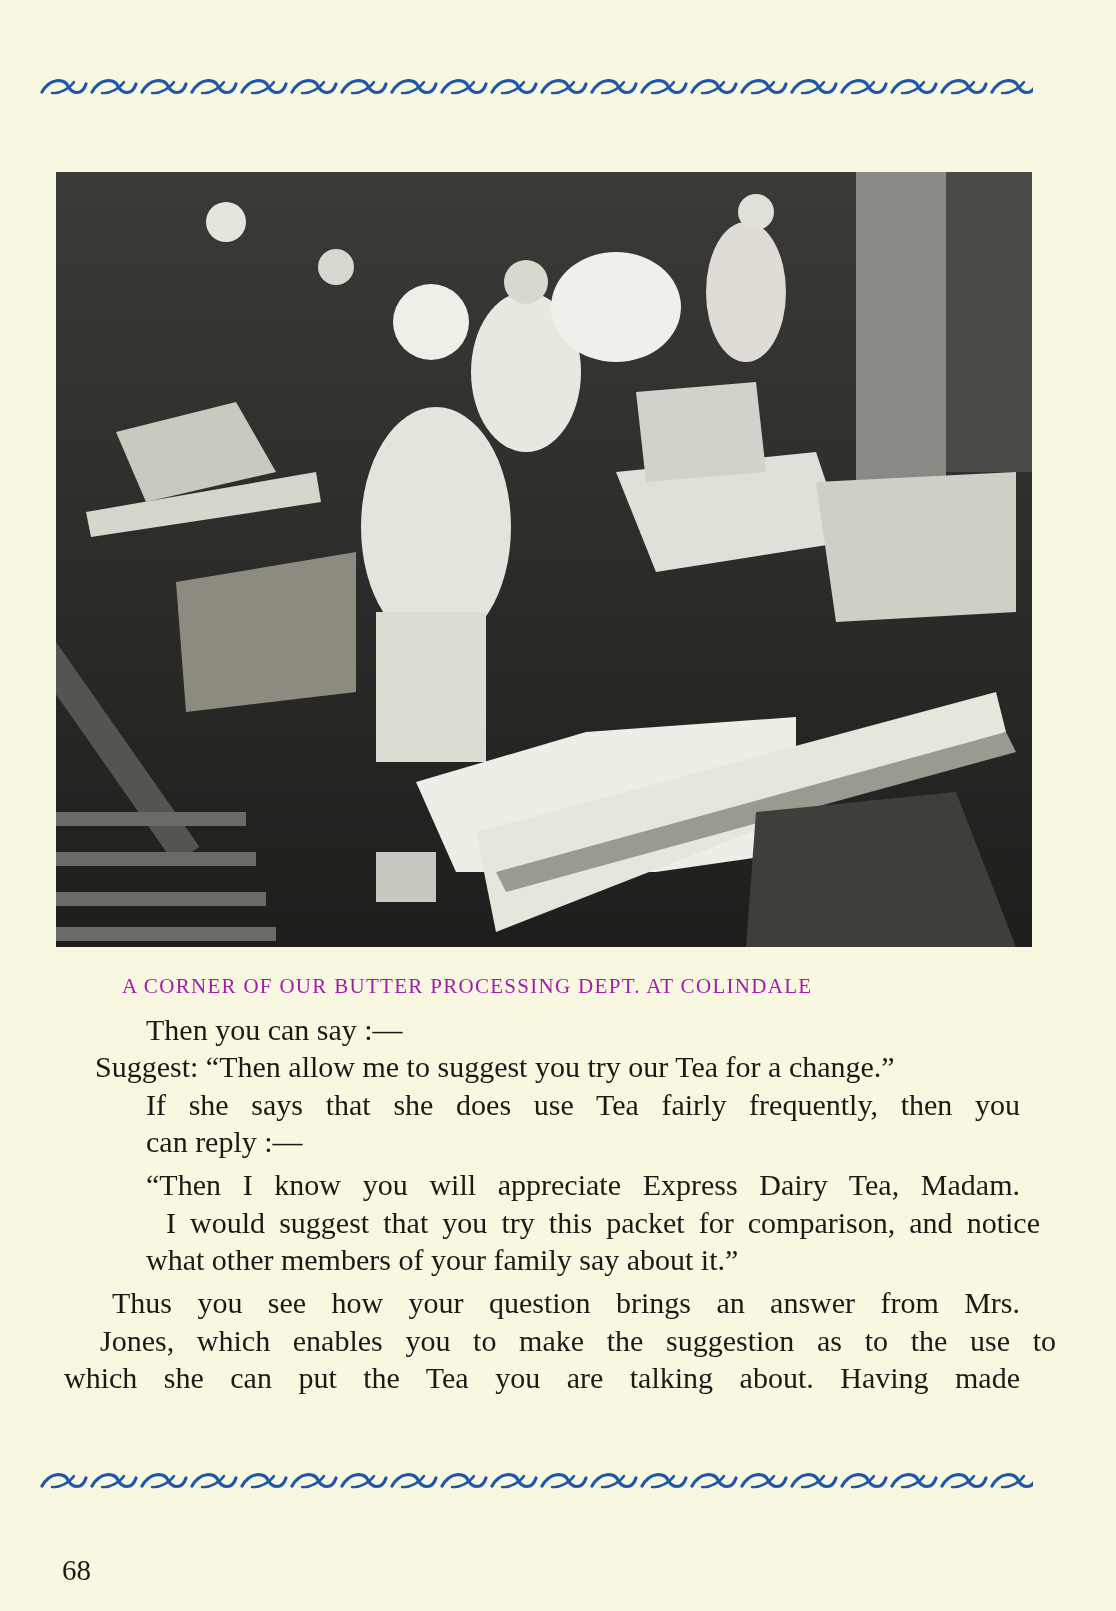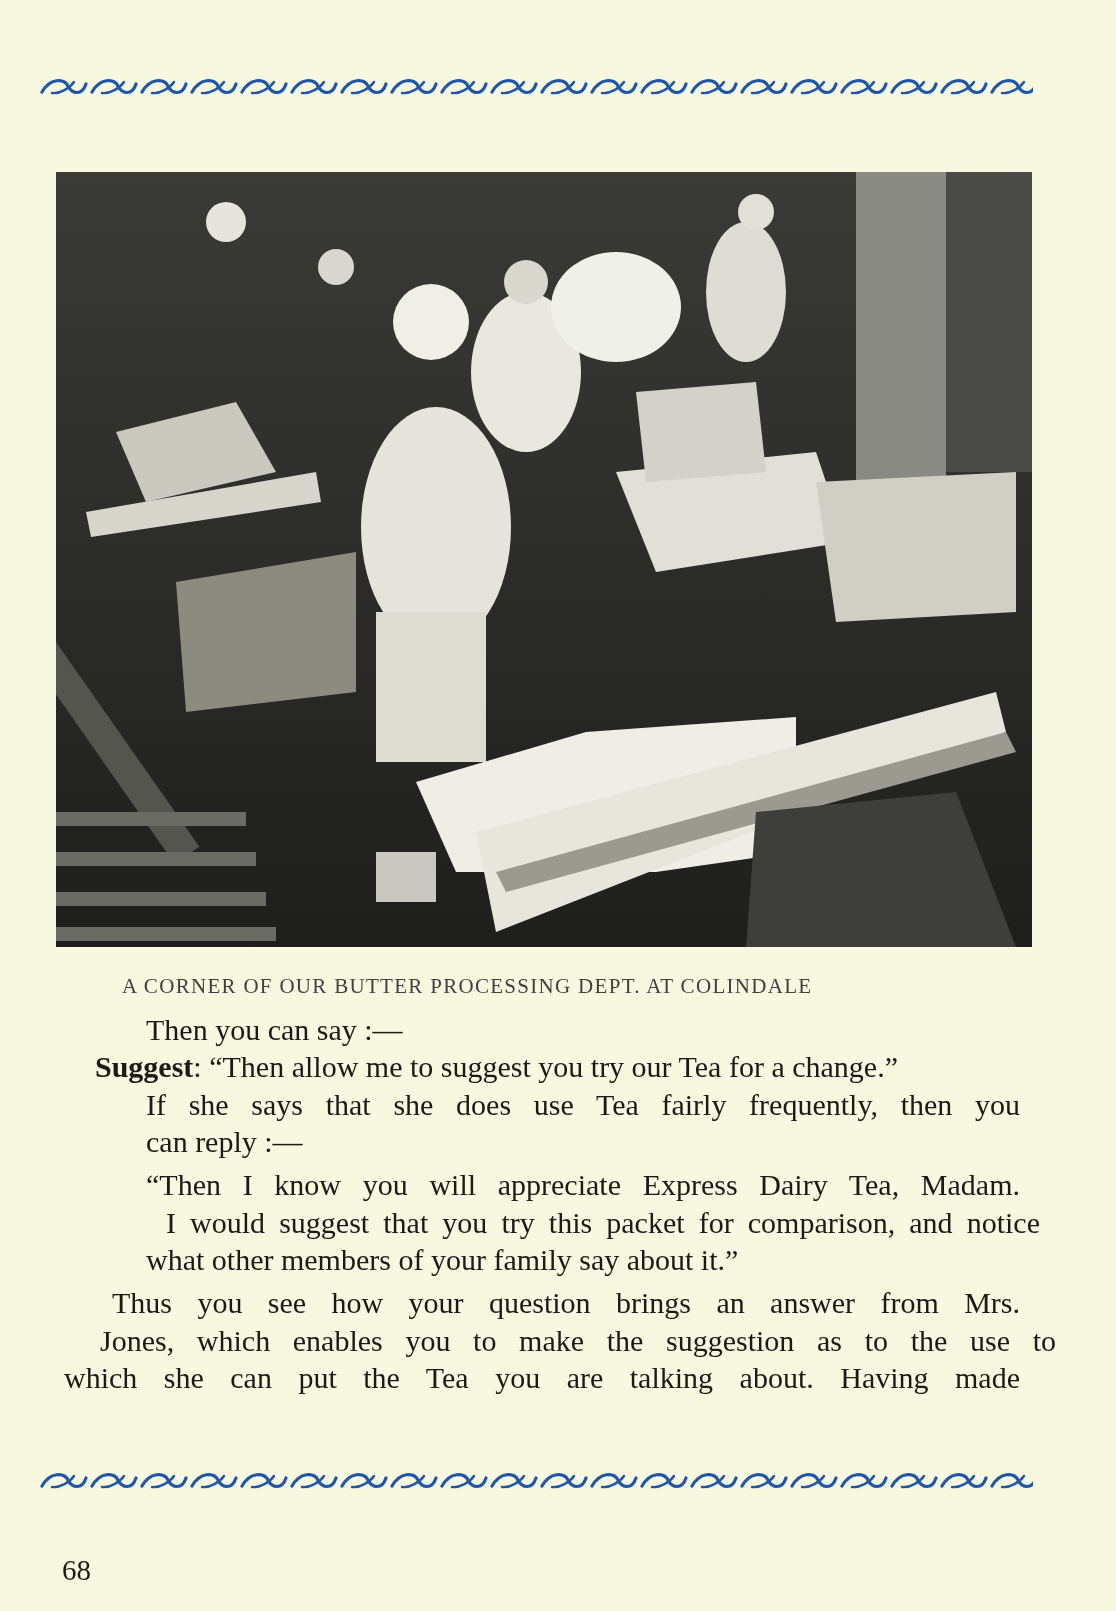--- a/index.html
+++ b/index.html
@@ -11,26 +11,26 @@
   }
   .wave-border { position:absolute; left:38px; width:995px; height:30px; }
   .wave-top { top:72px; }
   .wave-bottom { top:1466px; }
   .photo {
     position:absolute; left:56px; top:172px; width:976px; height:775px;
     background:#2a2a28; overflow:hidden;
   }
   .caption {
     position:absolute; left:122px; top:974px; width:880px;
-    font-size:21px; letter-spacing:1.3px; color:#404040;
+    font-size:21px; letter-spacing:1.3px; color:#a21caf;
   }
   .line { position:absolute; font-size:30px; white-space:nowrap; }
   .justify { text-align:justify; text-align-last:justify; white-space:normal; }
   .it { }
-  .bold { font-weight:bold; }
+  .bold { font-weight:normal; }
   .page-num { position:absolute; left:62px; top:1518px; font-size:29px;margin-top:36px; }
 </style>
 </head>
 <body>
 
 <svg class="wave-border wave-top" viewBox="0 0 995 30" preserveAspectRatio="none">
   <defs>
     <pattern id="wv" width="50" height="30" patternUnits="userSpaceOnUse">
       <path d="M4 20 C 12 6, 26 6, 30 14 C 34 22, 44 24, 48 12" fill="none" stroke="#1e56a8" stroke-width="3.2" stroke-linecap="round"></path>
       <path d="M14 21 C 22 22, 32 16, 36 10" fill="none" stroke="#1e56a8" stroke-width="2.4" stroke-linecap="round"></path>

